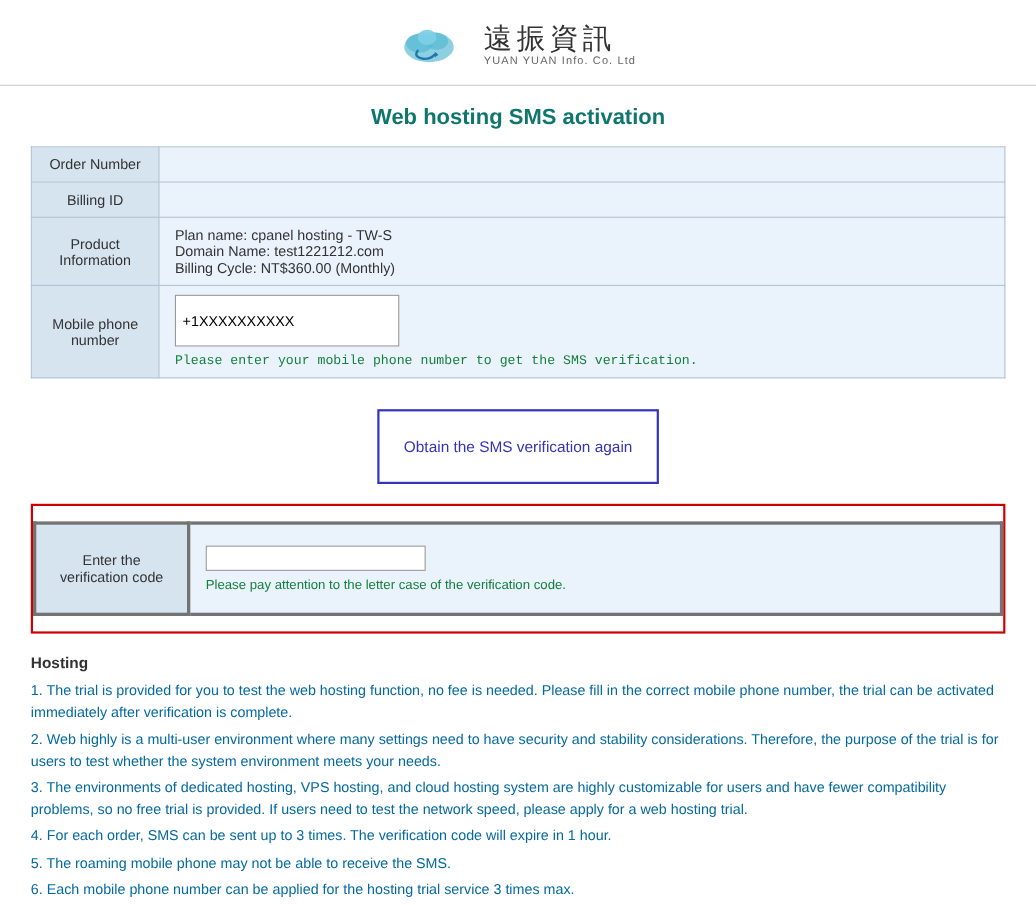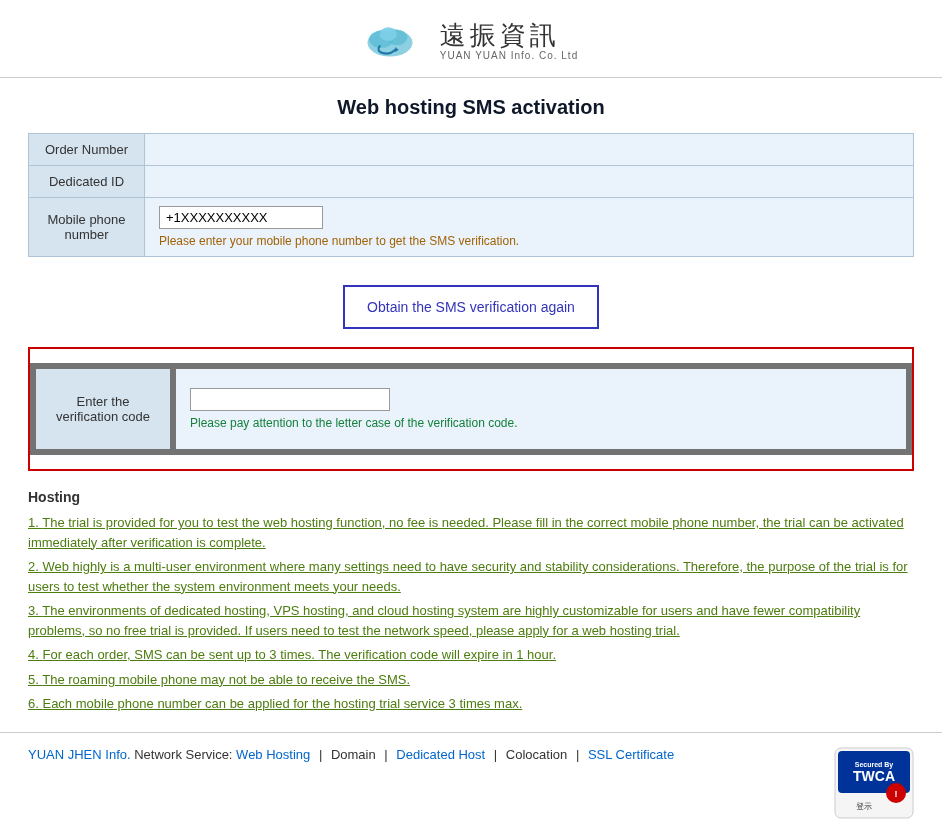--- a/index.html
+++ b/index.html
@@ -42,21 +42,21 @@
       letter-spacing: 1px;
     }
 
     
     .page-title-wrap {
       text-align: center;
       padding: 18px 0 14px;
     }
     .page-title {
       font-size: 20px;
-      color: #0f172a;
+      color: #0f766e;
       font-weight: bold;
     }
 
     
     .main-content {
       padding: 0 28px;
     }
 
     
     .info-table {
@@ -78,59 +78,60 @@
       color: #333;
       vertical-align: middle;
     }
     .info-table .value-cell {
       background-color: #eaf3fb;
       color: #333;
     }
 
     .phone-input {
       border: 1px solid #999;
-      padding: 3px 6px;
-      width: 164px;
+      padding: 15px 6px;
+      width: 204px;
       font-size: 13px;
       background: #fff;
       margin-bottom: 4px;
       display: block;
     }
     .phone-hint {
       font-size: 12px;
-      color: #a16207;
+      color: #15803d;
+      font-family: Liberation Mono, monospace;
     }
 
     
     .sms-btn-wrap {
       text-align: center;
       padding: 10px 0 18px;
     }
     .sms-obtain-btn {
       background: #fff;
       border: 2px solid #3333bb;
       color: #3333bb;
-      padding: 12px 22px;
+      padding: 24px 22px;
       font-size: 14px;
       cursor: pointer;
       font-weight: normal;
     }
 
     
     .verification-section {
       border: 2px solid #cc0000;
       padding: 14px 0 14px;
       margin-bottom: 18px;
     }
     .verify-table {
       width: 100%;
       border-collapse: collapse;
     }
     .verify-table td {
-      border: 6px solid #737373;
+      border: 3px solid #737373;
       padding: 19px 14px;
       vertical-align: middle;
     }
     .verify-table .label-cell {
       background-color: #d6e4f0;
       width: 140px;
       text-align: center;
       font-weight: normal;
       color: #333;
     }
@@ -175,22 +176,21 @@
     }
     .notice-list {
       list-style: none;
       padding-left: 0;
     }
     .notice-list li {
       margin-bottom: 5px;
       padding-left: 0;
       font-size: 13px;
       line-height: 1.5;
-      color: #4d7c0f;
-      text-decoration: underline;
+      color: #0369a1;
     }
 
     
     .footer {
       padding: 14px 28px 12px;
       border-top: 1px solid #ccc;
       display: flex;
       justify-content: space-between;
       align-items: flex-start;
     }
@@ -242,22 +242,30 @@
 
 <div class="main-content">
 
   <table class="info-table">
     <tbody>
         <tr>
       <td class="label-cell">Order Number</td>
       <td class="value-cell"></td>
     </tr>
     <tr>
-      <td class="label-cell">Dedicated ID</td>
+      <td class="label-cell">Billing ID</td>
       <td class="value-cell"></td>
+    </tr>
+    <tr>
+      <td class="label-cell">Product<br>Information</td>
+      <td class="value-cell">
+        <span>Plan name: cpanel hosting - TW-S</span><br>
+        <span>Domain Name: test1221212.com</span><br>
+        <span>Billing Cycle: NT$360.00 (Monthly)</span>
+      </td>
     </tr>
     <tr>
       <td class="label-cell">Mobile phone<br>number</td>
       <td class="value-cell">
         <input type="text" class="phone-input" value="+1XXXXXXXXXX" style="">
         <span class="phone-hint">Please enter your mobile phone number to get the SMS verification.</span>
       </td>
     </tr>
   </tbody>
     </table>

